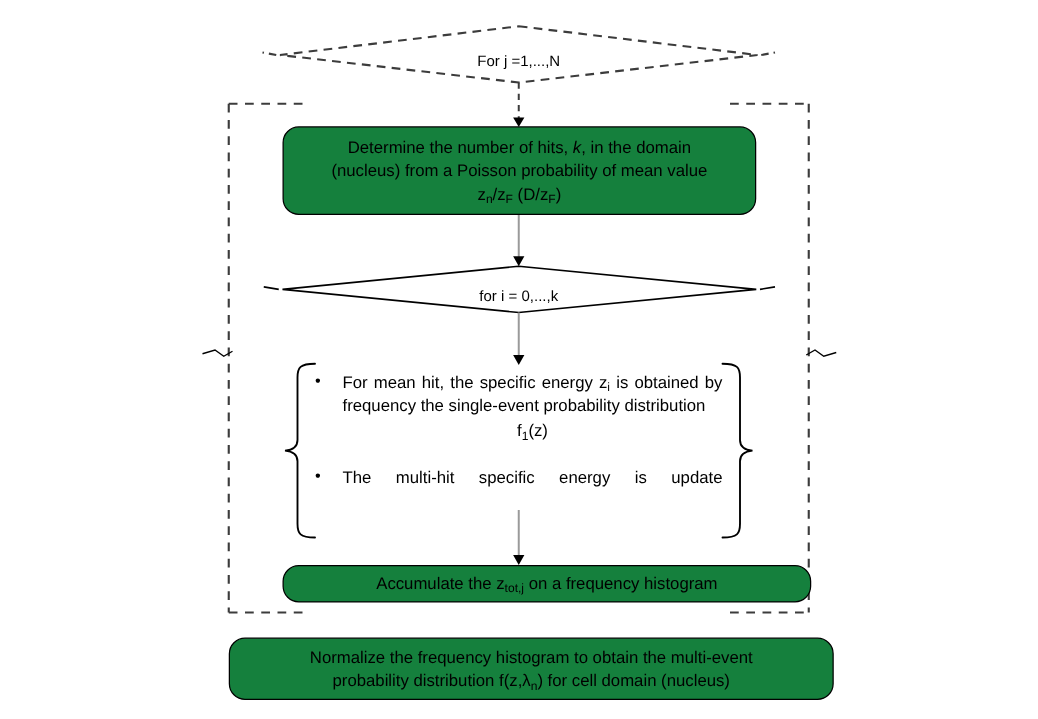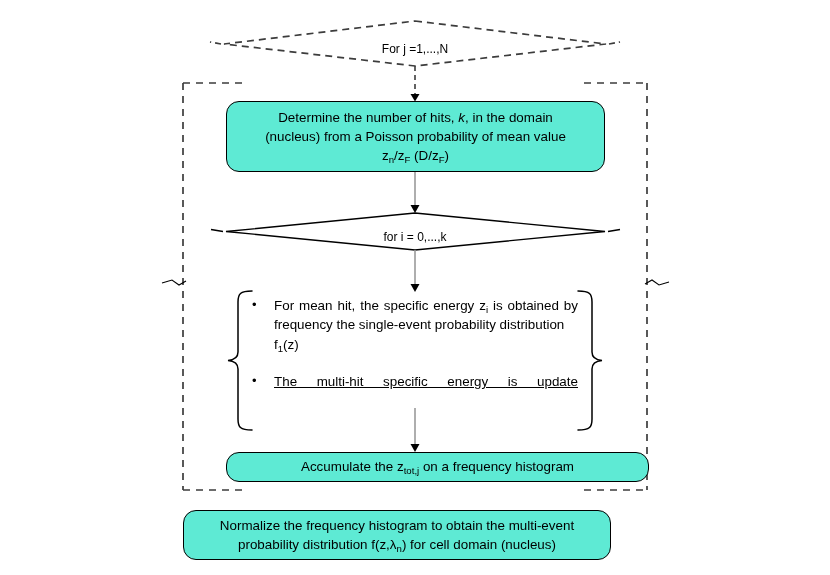--- a/index.html
+++ b/index.html
@@ -31,21 +31,21 @@
     box-sizing: border-box;
     display: flex;
     align-items: center;
     justify-content: center;
     text-align: center;
     line-height: 1.42;
   }
   .proc-box {
     border: 1.6px solid #000000;
     border-radius: 13px;
-    background: #5eead4;
+    background: #15803d;
     font-size: 13.4px;
   }
   .diamond-label {
     position: absolute;
     display: flex;
     align-items: flex-end;
     justify-content: center;
     font-size: 12px;
     text-align: center;
   }
@@ -66,21 +66,21 @@
     line-height: 1.45;
   }
   .bullet-text {
     flex: 1 1 auto;
   }
   .justify {
     text-align: justify;
     text-align-last: left;
   }
   .lastline {
-    text-align: left;
+    text-align: center;
   }
   sub {
     font-size: 0.72em;
     vertical-align: -0.28em;
     line-height: 0;
   }
   .ital {
     font-style: italic;
   }
 </style>
@@ -179,33 +179,33 @@
         </div>
         <div class="lastline">
           <span>f</span><sub>1</sub><span>(z)</span>
         </div>
       </div>
     </div>
 
     <div class="bullet-row">
       <div class="bullet-dot">•</div>
       <div class="bullet-text">
-        <div style="text-align:justify; text-align-last:justify;text-decoration:underline;">
+        <div style="text-align:justify; text-align-last:justify;">
           <span>The multi-hit specific energy is update</span>
         </div>
       </div>
     </div>
   </div>
 
   <div class="node proc-box" style="left:226px; top:452px; width:423px; height:30px;">
     <div>
       <span>Accumulate the z</span><sub>tot,j</sub><span> on a frequency histogram</span>
     </div>
   </div>
 
-  <div class="node proc-box" style="left:183px; top:510px; width:428px; height:50px; flex-direction:column;">
+  <div class="node proc-box" style="left:183px; top:510px; width:484px; height:50px; flex-direction:column;">
     <div>Normalize the frequency histogram to obtain the multi-event</div>
     <div>
       <span>probability distribution f(z,λ</span><sub>n</sub><span>) for cell domain (nucleus)</span>
     </div>
   </div>
 
 </div>
 
 </body></html>

